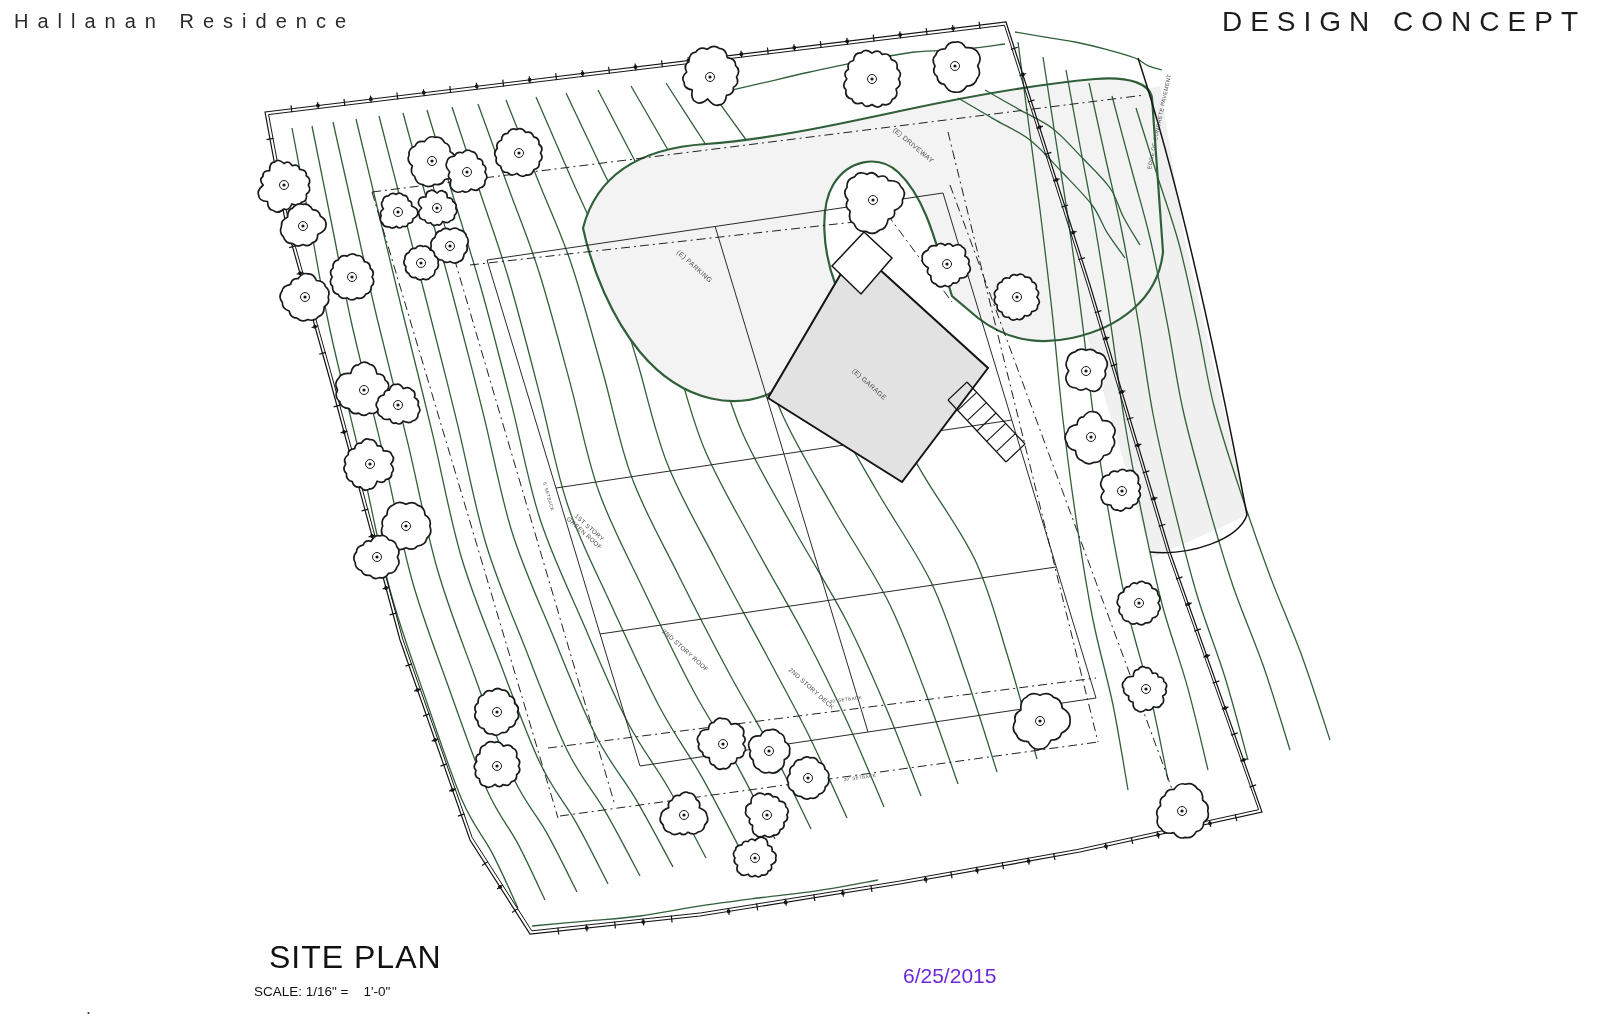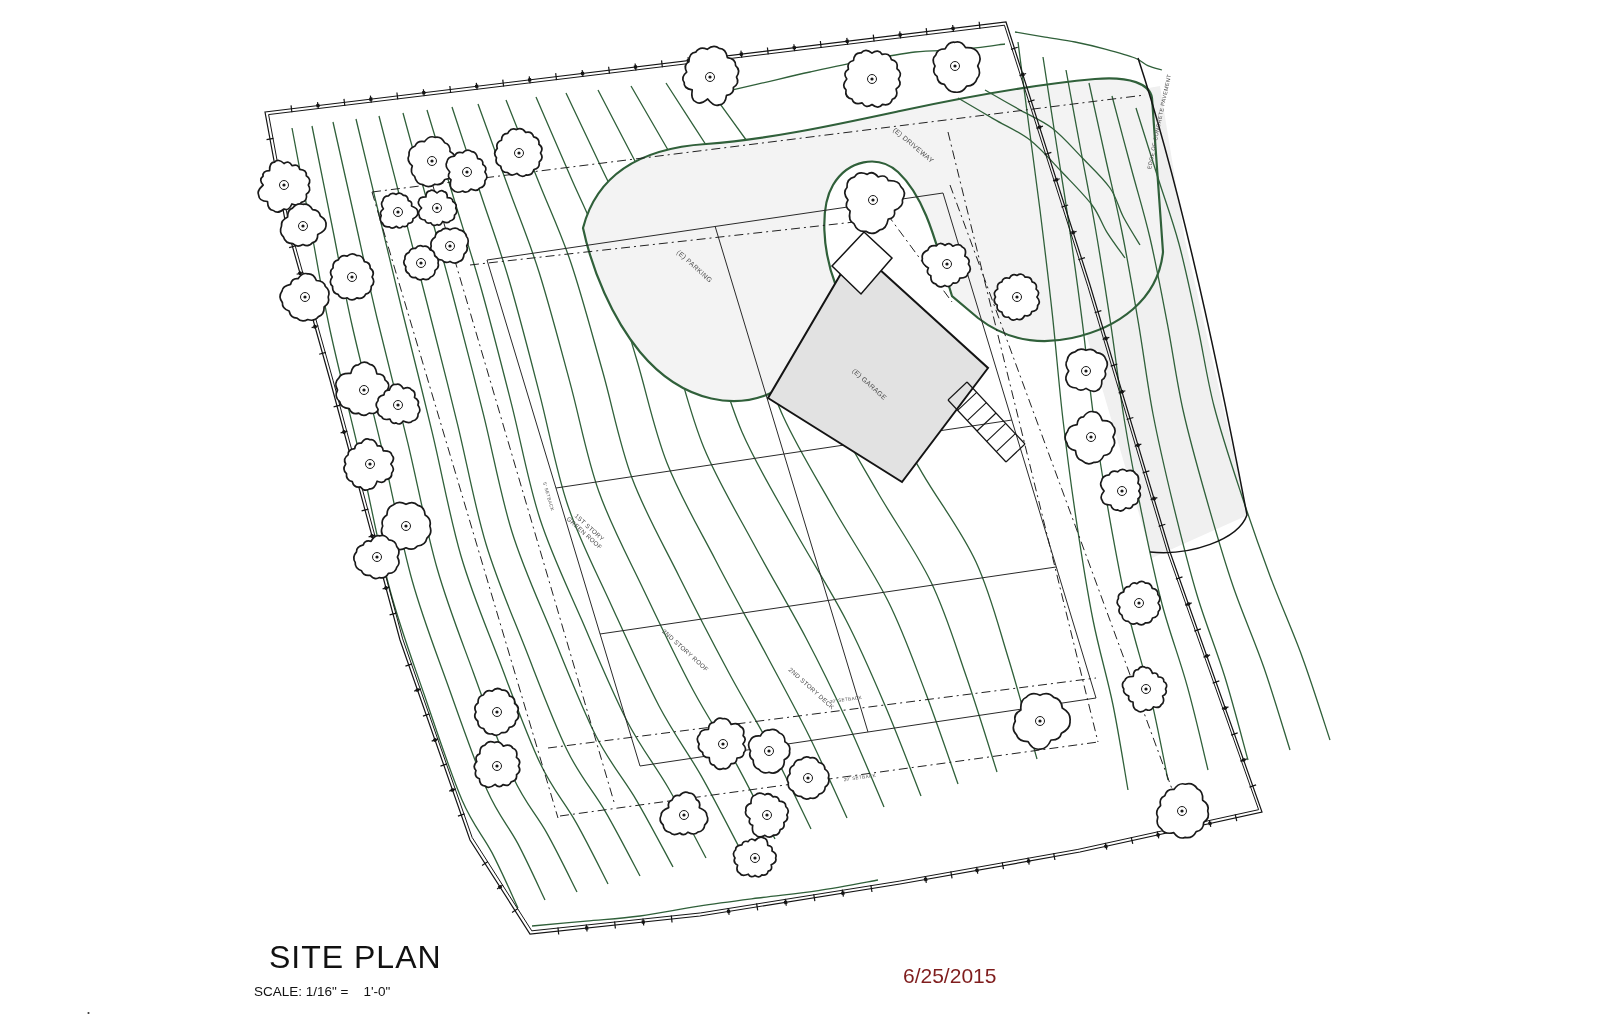--- a/index.html
+++ b/index.html
@@ -4,34 +4,36 @@
 <style>
   html,body{margin:0;padding:0;background:#e8e8e8;}
   .sheet{position:relative;width:1600px;height:1036px;background:#fff;overflow:hidden;
          font-family:"Liberation Sans",sans-serif;}
   .project-title{position:absolute;left:14px;top:10px;font-size:20px;letter-spacing:9px;
                  color:#2b2b2b;white-space:nowrap;}
   .concept-title{position:absolute;right:14px;top:6px;font-size:28px;letter-spacing:8px;
                  color:#1d1d1d;white-space:nowrap;}
   .drawing-title{position:absolute;left:269px;top:939px;font-size:32px;color:#111;letter-spacing:1px;}
   .scale-note{position:absolute;left:254px;top:984px;font-size:13.5px;color:#111;white-space:pre;}
-  .plan-date{position:absolute;left:903px;top:964px;font-size:21px;color:#7f1d1d;}
+  .plan-date{position:absolute;left:903px;top:964px;font-size:21px;color:#6d28d9;}
   .stray-mark{position:absolute;left:86px;top:998px;font-size:18px;color:#444;}
   svg{position:absolute;left:0;top:0;}
   .lbl{font-family:"Liberation Sans",sans-serif;font-size:6.8px;fill:#4a4a4a;
        letter-spacing:.35px;text-anchor:middle;}
   .lbl2{font-size:6.2px;}
   .lblv{font-size:5.5px;}
   .lblxs{font-size:4.6px;fill:#555;}
 </style>
 </head>
 <body>
 
 <div class="sheet">
 
+  <div class="project-title">Hallanan Residence</div>
+  <div class="concept-title">DESIGN CONCEPT</div>
 
   <svg id="plan-svg" width="1600" height="1036" viewBox="0 0 1600 1036">
     <g id="g-patch">
         <polygon points="1032,108 1160,86 1185,240 1248,515 1152,558 1085,330" fill="#f0f0f0"></polygon>
       </g>
     <g id="g-contours">
         <path d="M 292.0 128.0 C 295.2 144.8, 304.7 195.3, 311.0 229.0 C 317.3 262.7, 321.7 291.5, 330.0 330.0 C 338.3 368.5, 350.8 416.5, 360.8 459.8 C 370.8 503.2, 379.4 550.7, 390.0 590.0 C 400.6 629.3, 412.5 660.5, 424.5 695.5 C 436.5 730.5, 450.7 773.8, 462.0 800.0 C 473.3 826.2, 482.7 834.9, 492.1 852.9 C 501.4 870.9, 513.7 898.8, 518.0 908.0" fill="none" stroke="#30603a" stroke-width="1.3"></path>
         <path d="M 312.0 126.0 C 315.3 142.6, 325.3 192.3, 332.0 225.5 C 338.7 258.7, 343.5 287.2, 352.0 325.0 C 360.5 362.8, 372.8 409.8, 382.8 452.3 C 392.8 494.8, 401.1 541.1, 412.0 580.0 C 422.9 618.9, 435.5 650.5, 448.0 685.5 C 460.5 720.5, 475.3 763.6, 487.0 790.0 C 498.7 816.4, 508.4 825.6, 518.0 843.9 C 527.7 862.3, 540.5 890.7, 545.0 900.0" fill="none" stroke="#30603a" stroke-width="1.3"></path>
         <path d="M 333.0 122.0 C 336.7 138.3, 347.7 187.3, 355.0 220.0 C 362.3 252.7, 368.2 280.9, 377.0 318.0 C 385.8 355.1, 397.8 401.1, 407.8 442.8 C 417.8 484.5, 426.0 529.6, 437.0 568.0 C 448.0 606.4, 460.8 638.2, 473.5 673.0 C 486.2 707.9, 500.7 750.3, 513.0 777.0 C 525.3 803.7, 536.4 814.2, 547.0 833.4 C 557.7 852.5, 572.0 882.2, 577.0 892.0" fill="none" stroke="#30603a" stroke-width="1.3"></path>
         <path d="M 356.0 119.0 C 359.8 134.9, 371.3 182.7, 379.0 214.5 C 386.7 246.3, 393.1 273.6, 402.0 310.0 C 410.9 346.4, 422.5 391.8, 432.3 432.8 C 442.1 473.8, 449.9 518.1, 461.0 556.0 C 472.1 593.9, 485.8 625.6, 499.0 660.1 C 512.2 694.6, 527.2 736.0, 540.0 763.0 C 552.8 790.0, 564.7 802.2, 576.0 822.4 C 587.4 842.5, 602.7 873.7, 608.0 884.0" fill="none" stroke="#30603a" stroke-width="1.3"></path>

